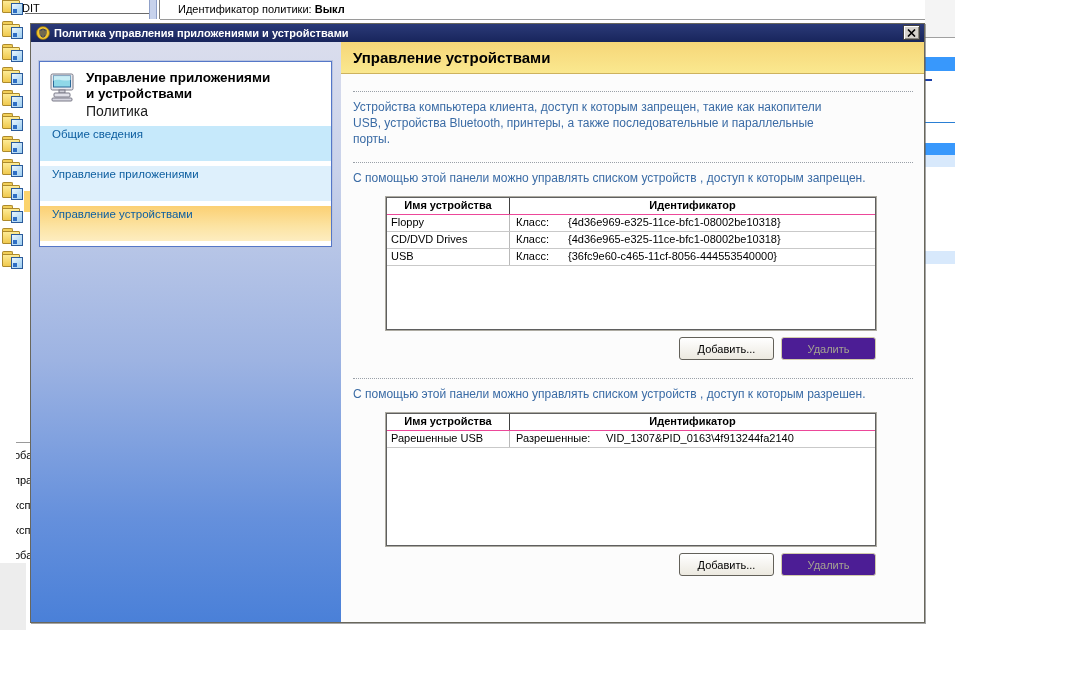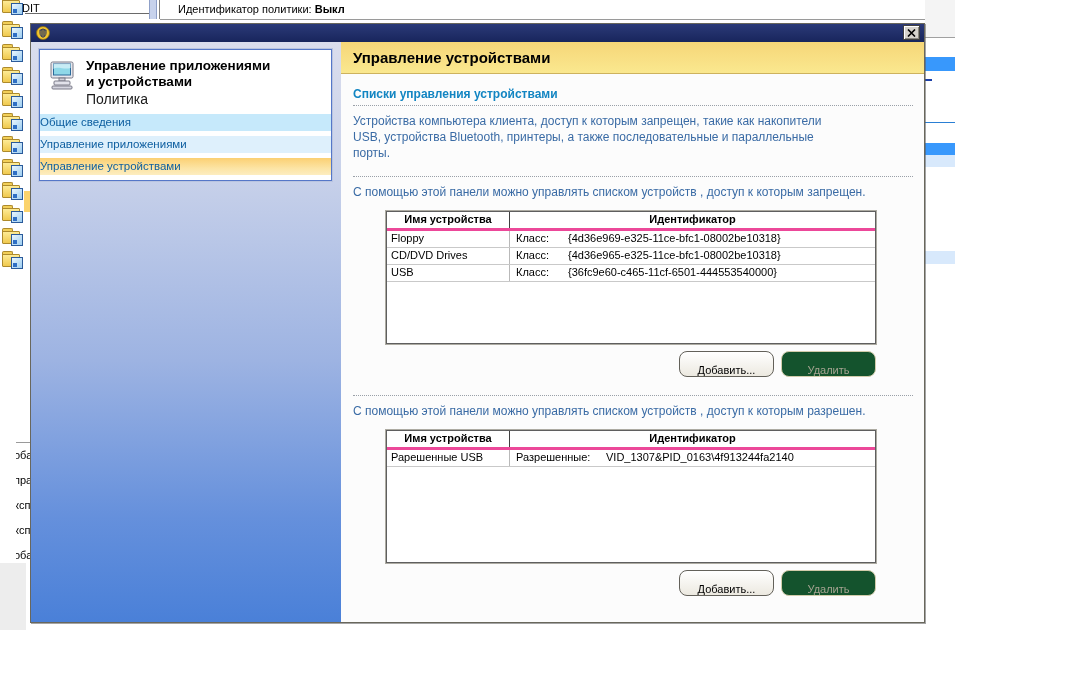--- a/index.html
+++ b/index.html
@@ -43,53 +43,53 @@
        background:#fbfbfb;box-sizing:border-box;display:flex;flex-direction:column;}
   .titlebar{height:18px;background:linear-gradient(#2b3a78,#18255c);display:flex;align-items:center;position:relative;flex:0 0 18px;}
   .shield{width:14px;height:14px;margin:0 4px 0 5px;display:inline-flex;}
   .title{color:#fff;font-size:11px;font-weight:bold;white-space:nowrap;}
   .closebtn{position:absolute;right:4px;top:1px;width:17px;height:15px;background:#d6d3cc;
             border:1px solid #404040;box-shadow:inset 1px 1px 0 #fff, inset -1px -1px 0 #8a887f;
             display:flex;align-items:center;justify-content:center;padding:0;cursor:default;}
   .dlg-body{flex:1;display:flex;min-height:0;}
   
   .side{width:310px;flex:0 0 310px;background:linear-gradient(180deg,#dadded 0%,#c9d2ea 22%,#9db3e2 55%,#6590dc 82%,#4a80d8 100%);}
-  .navbox{margin:7px 9px 0 8px;background:#ffffff;border:1px solid #5577c8;box-shadow:0 0 0 1px #b9c4e0;padding-bottom:5px;}
+  .navbox{margin:19px 9px 0 8px;background:#ffffff;border:1px solid #5577c8;box-shadow:0 0 0 1px #b9c4e0;padding-bottom:5px;}
   .nb-head{display:flex;padding:8px 6px 0 8px;}
   .pc-icon{width:32px;height:30px;flex:0 0 32px;margin-top:2px;}
   .nb-title{font-size:13.5px;font-weight:bold;color:#000;line-height:16px;padding-left:6px;}
   .nb-sub{font-size:14px;color:#1a1a1a;padding:1px 0 7px 46px;}
-  .nav-item{height:17px;line-height:17px;font-size:11.5px;color:#0e5fa0;margin-top:5px;cursor:default;white-space:nowrap;}
+  .nav-item{height:35px;line-height:17px;font-size:11.5px;color:#0e5fa0;padding-left:12px;margin-top:5px;cursor:default;white-space:nowrap;}
   .ni1{background:#c6e9fb;margin-top:0;}
   .ni2{background:#def0fc;}
   .ni3{background:linear-gradient(180deg,#fbd073 0%,#fce4a4 60%,#fdedc0 100%);}
   
   .main{flex:1;background:#fcfcfc;display:flex;flex-direction:column;min-width:0;}
   .mhead{height:31px;line-height:31px;flex:0 0 31px;background:linear-gradient(180deg,#f6d678,#fae88f);
          border-bottom:1px solid #cdb25e;font-size:15px;font-weight:bold;color:#000;padding-left:12px;}
   .content{padding:13px 11px 0 12px;}
   .sec-h{font-size:12px;font-weight:bold;color:#1285c2;line-height:14px;}
   .dotted{height:4px;border-bottom:1px dotted #9aa0a8;width:560px;}
   .sec-p{font-size:12px;color:#3a6ba5;line-height:16px;margin:7px 0 11px 0;max-width:556px;}
   .p-first{max-width:472px;}
   
   .tbl{margin-left:33px;width:490px;height:133px;border:1px solid #5f5f5f;outline:1px solid #adaba2;
        background:#fff;box-sizing:border-box;display:flex;flex-direction:column;}
-  .thead{display:flex;height:16px;flex:0 0 16px;border-bottom:3px solid #ec4899;font-size:11px;font-weight:bold;justify-content:center;}
+  .thead{display:flex;height:16px;flex:0 0 16px;border-bottom:1px solid #ec4899;font-size:11px;font-weight:bold;justify-content:center;}
   .thead .c1{width:123px;flex:0 0 123px;border-right:1px solid #404040;text-align:center;line-height:15px;box-sizing:border-box;}
   .thead .c2{flex:1;text-align:center;line-height:15px;}
   .trow{display:flex;height:16px;border-bottom:1px solid #c9c9c9;font-size:11px;color:#000;}
   .trow .c1{width:123px;flex:0 0 123px;border-right:1px solid #b9b9b9;line-height:15px;padding-left:4px;box-sizing:border-box;white-space:nowrap;overflow:hidden;}
   .trow .c2{flex:1;line-height:15px;padding-left:6px;white-space:nowrap;overflow:hidden;}
   .tlabel{display:inline-block;width:52px;}
   .tlabel.w2{width:90px;}
   .btnrow{width:490px;margin-left:33px;display:flex;justify-content:flex-end;gap:7px;margin-top:7px;}
   .btn{width:95px;height:23px;font-family:"Liberation Sans",sans-serif;font-size:11px;color:#000;
-       background:linear-gradient(#ffffff,#ece9e0);border:1px solid #63615a;border-radius:8px;padding:12px;}
-  .btn.disabled{background:#14532d;border:1px solid #d2ccab;color:#a5a391;}
+       background:linear-gradient(#ffffff,#ece9e0);border:1px solid #63615a;border-radius:3px;padding:4px;}
+  .btn.disabled{background:#4c1d95;border:1px solid #d2ccab;color:#a5a391;}
   .gap14{height:14px;}
 </style>
 </head>
 <body>
 
 <div class="bg-win">
   <div class="bg-topbar">
     <span class="tree-root">DIT</span>
     <div class="tree-underline"></div>
     <div class="splitter"></div>
@@ -207,20 +207,21 @@
 
 <div class="dlg">
   <div class="titlebar">
     <span class="shield">
       <svg width="14" height="14" viewBox="0 0 14 14">
         <circle cx="7" cy="7" r="6.5" fill="#f2c52e" stroke="#8a6d10" stroke-width="0.8"></circle>
         <path d="M7 2.5 L10.5 4 L10.5 7 C10.5 9.5 8.8 11 7 11.8 C5.2 11 3.5 9.5 3.5 7 L3.5 4 Z" fill="#1e2d64"></path>
         <path d="M7 3.4 L7 10.8 M5 4.4 L5 9.6 M9 4.4 L9 9.6" stroke="#f2c52e" stroke-width="0.8" fill="none"></path>
       </svg>
     </span>
+    <span class="title">Политика управления приложениями и устройствами</span>
     <button class="closebtn" aria-label="close">
       <svg width="9" height="8" viewBox="0 0 9 8">
         <path d="M1 0.5 L8 7.5 M8 0.5 L1 7.5" stroke="#000" stroke-width="1.6"></path>
       </svg>
     </button>
   </div>
 
   <div class="dlg-body">
 
     <div class="side">
@@ -245,21 +246,20 @@
         <div class="nav-item ni1">Общие сведения</div>
         <div class="nav-item ni2">Управление приложениями</div>
         <div class="nav-item ni3">Управление устройствами</div>
       </div>
     </div>
 
     <div class="main">
       <div class="mhead">Управление устройствами</div>
       <div class="content">
 
-        <div class="sec-h">Списки управления устройствами</div>
         <div class="dotted"></div>
         <div class="sec-p p-first">Устройства компьютера клиента, доступ к которым запрещен, такие как накопители USB, устройства Bluetooth, принтеры, а также последовательные и параллельные порты.</div>
 
         <div class="dotted"></div>
         <div class="sec-p">С помощью этой панели можно управлять списком устройств , доступ к которым запрещен.</div>
 
         <div class="tbl">
           <div class="thead">
             <div class="c1">Имя устройства</div>
             <div class="c2">Идентификатор</div>
@@ -267,21 +267,21 @@
           <div class="trow">
             <div class="c1">Floppy</div>
             <div class="c2"><span class="tlabel">Класс:</span><span>{4d36e969-e325-11ce-bfc1-08002be10318}</span></div>
           </div>
           <div class="trow">
             <div class="c1">CD/DVD Drives</div>
             <div class="c2"><span class="tlabel">Класс:</span><span>{4d36e965-e325-11ce-bfc1-08002be10318}</span></div>
           </div>
           <div class="trow">
             <div class="c1">USB</div>
-            <div class="c2"><span class="tlabel">Класс:</span><span>{36fc9e60-c465-11cf-6501-444553540000}</span></div>
+            <div class="c2"><span class="tlabel">Класс:</span><span>{36fc9e60-c465-11cf-8056-444553540000}</span></div>
           </div>
         </div>
         <div class="btnrow">
           <button class="btn">Добавить...</button>
           <button class="btn disabled" disabled="">Удалить</button>
         </div>
 
         <div class="gap14"></div>
         <div class="dotted"></div>
         <div class="sec-p">С помощью этой панели можно управлять списком устройств , доступ к которым разрешен.</div>

